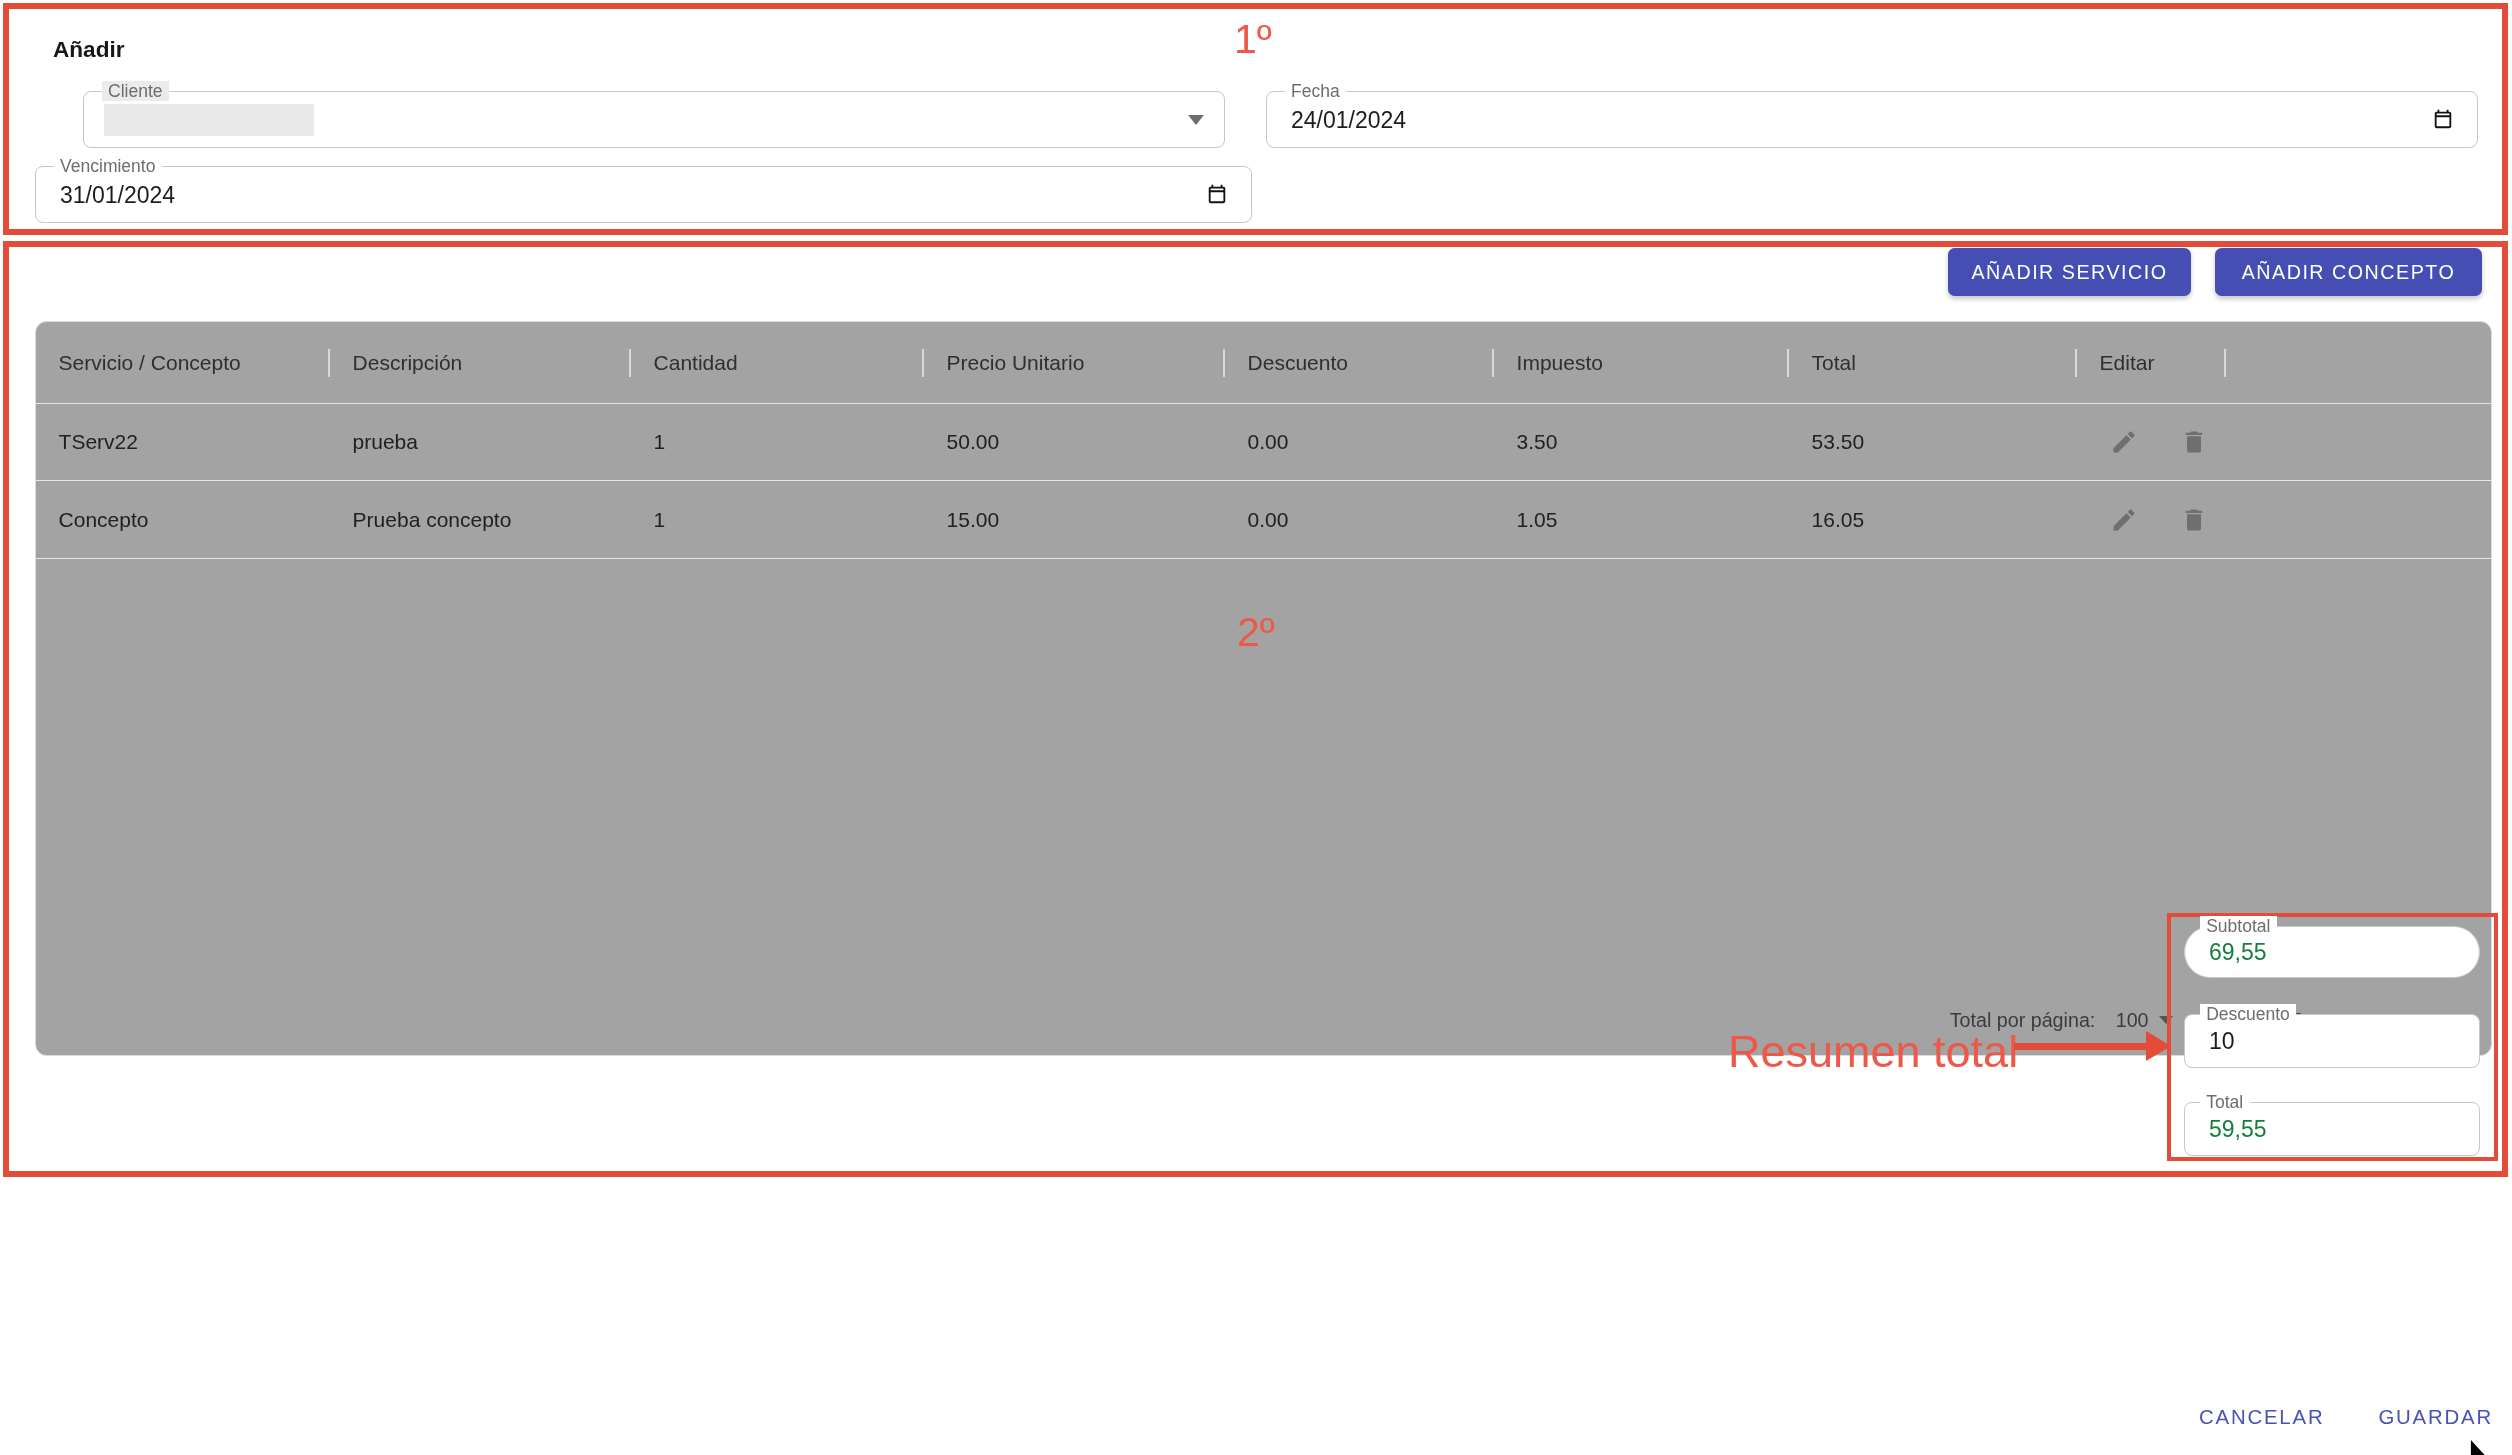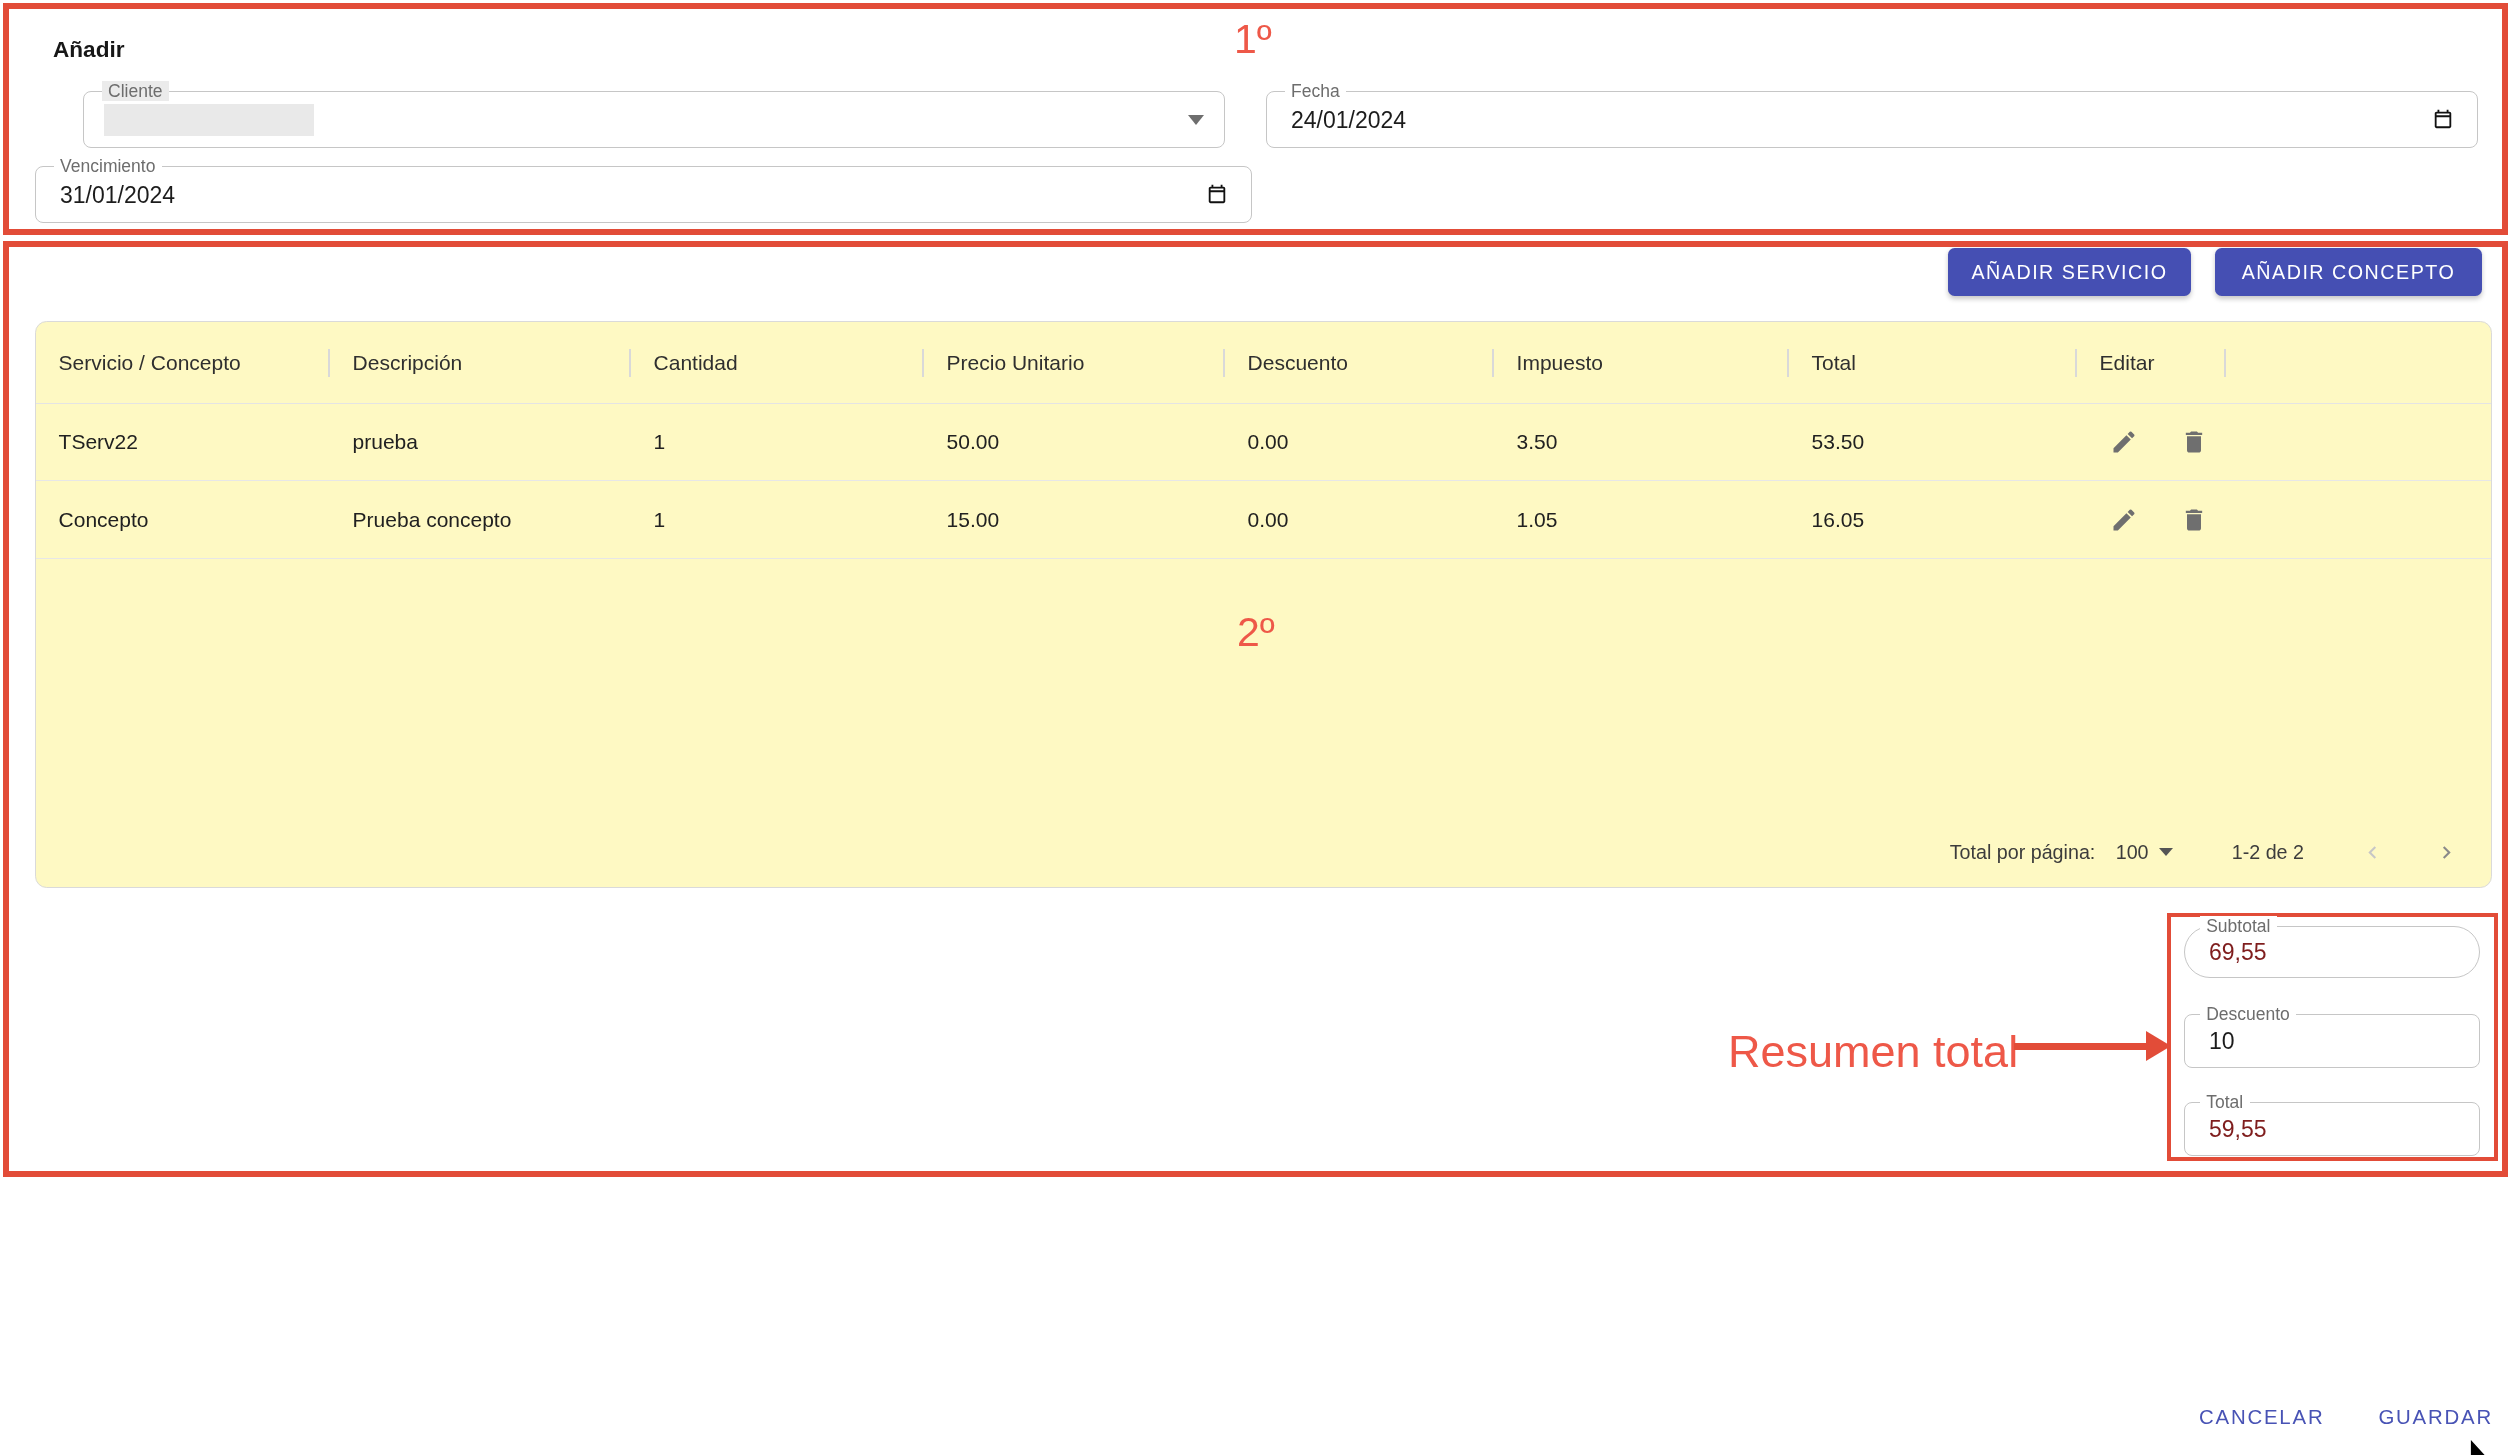--- a/index.html
+++ b/index.html
@@ -21,43 +21,43 @@
     border-left:25px solid #e24c38;border-top:15.3px solid transparent;border-bottom:15.3px solid transparent;}
 
   
   .title{position:absolute;left:35px;top:19px;font-size:22.6px;font-weight:600;color:#171717;margin:18px;}
 
   
   .tfield{position:absolute;border:1.5px solid #c6c6c6;border-radius:8px;box-sizing:border-box;background:#fff;}
   .flabel{position:absolute;top:-11px;left:17.5px;background:#fff;padding:0 6.6px;font-size:17.5px;color:#6d6d6d;line-height:20.4px;}
   .flabel-hl{background:#ebebeb;}
   .fvalue{position:absolute;left:24px;top:50%;transform:translateY(-50%);font-size:23px;color:#1c1c1c;}
-  .fvalue.dim{color:#7f1d1d;}
+  .fvalue.dim{color:#15803d;}
   .f-cliente{left:35px;top:91px;width:1142px;height:57px;margin-left:48px;}
   .f-fecha{left:1266px;top:91px;width:1212px;height:57px;}
   .f-venc{left:35px;top:166px;width:1217px;height:57px;}
   .f-subtotal{left:2184px;top:926px;width:296px;height:52px;border-radius:26px;}
   .f-descuento{left:2184px;top:1014px;width:296px;height:54px;}
   .f-total{left:2184px;top:1102px;width:296px;height:54px;}
   .sum-label{left:14.6px;}
   .redacted{position:absolute;left:19.7px;top:12.4px;width:210px;height:32px;background:#e9e9e9;}
   .select-arrow{position:absolute;right:20.4px;top:50%;margin-top:-4.4px;width:0;height:0;
     border-left:8px solid transparent;border-right:8px solid transparent;border-top:10.2px solid #6e6e6e;}
   .cal-icon{position:absolute;right:22.6px;top:50%;transform:translateY(-50%);}
 
   
   .btn{position:absolute;top:248px;height:48px;background:#454fb3;color:#fff;border:none;border-radius:6.6px;
     font-family:"Liberation Sans", sans-serif;font-size:19.7px;font-weight:500;letter-spacing:1.5px;
     box-shadow:0 2.9px 5.1px rgba(0,0,0,0.22);cursor:pointer;}
   .btn-serv{left:1948px;width:243px;}
   .btn-conc{left:2215px;width:267px;}
 
   
-  .card{position:absolute;left:35px;top:321px;width:2457px;height:567px;border:1.5px solid #dadada;
-    border-radius:11.7px;box-sizing:border-box;background:#fef9c3;}
+  .card{position:absolute;left:35px;top:321px;width:2457px;height:735px;border:1.5px solid #dadada;
+    border-radius:11.7px;box-sizing:border-box;background:#a3a3a3;}
   .grid-cols{display:grid;grid-template-columns:294px 301px 293px 301px 269px 295px 288px 149px 1fr;}
   .thead{position:absolute;top:0;left:0;right:0;height:81px;border-bottom:1.5px solid #e4e4e4;}
   .hcell{position:relative;display:flex;align-items:center;height:81px;padding-left:22.6px;box-sizing:border-box;
     font-size:21px;font-weight:500;color:#2f2f2f;}
   .hcell.sep::after{content:"";position:absolute;right:0;top:50%;transform:translateY(-50%);
     width:2.2px;height:28px;background:#d9d9d9;}
   .trow{height:76px;border-bottom:1.5px solid #e7e7e7;}
   .trow > div{display:flex;align-items:center;height:76px;padding-left:22.6px;box-sizing:border-box;
     font-size:21px;color:#212121;}
   .actions-cell{gap:41px;padding-left:32px !important;}

